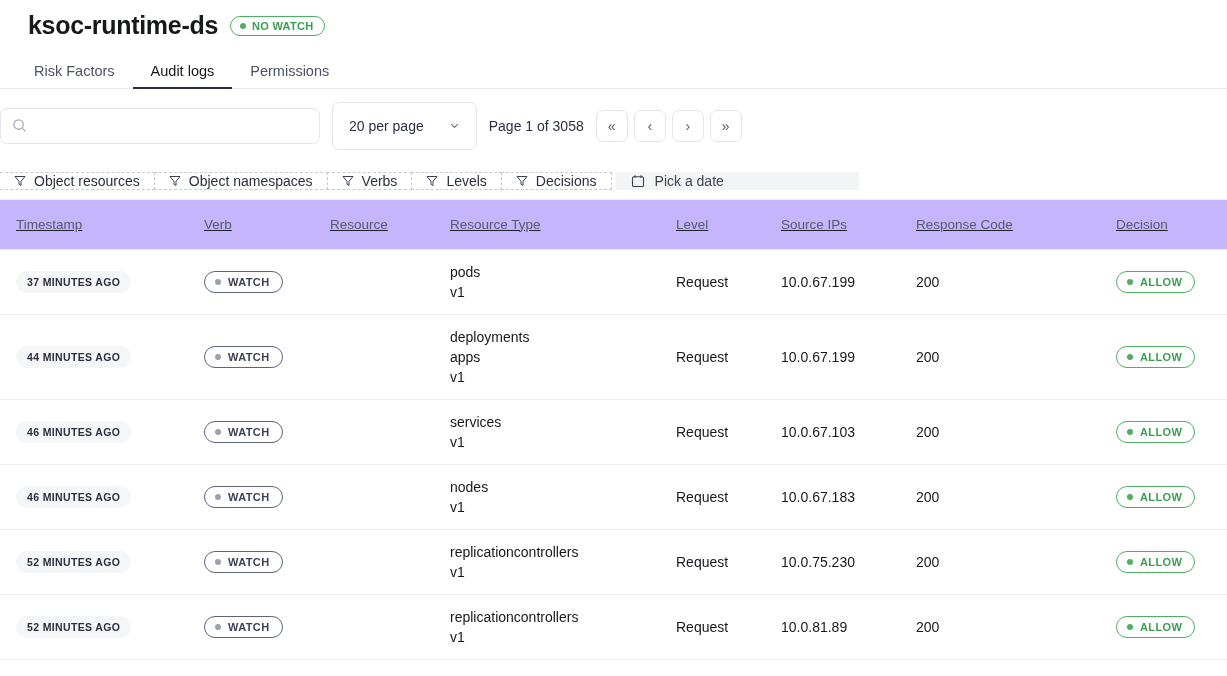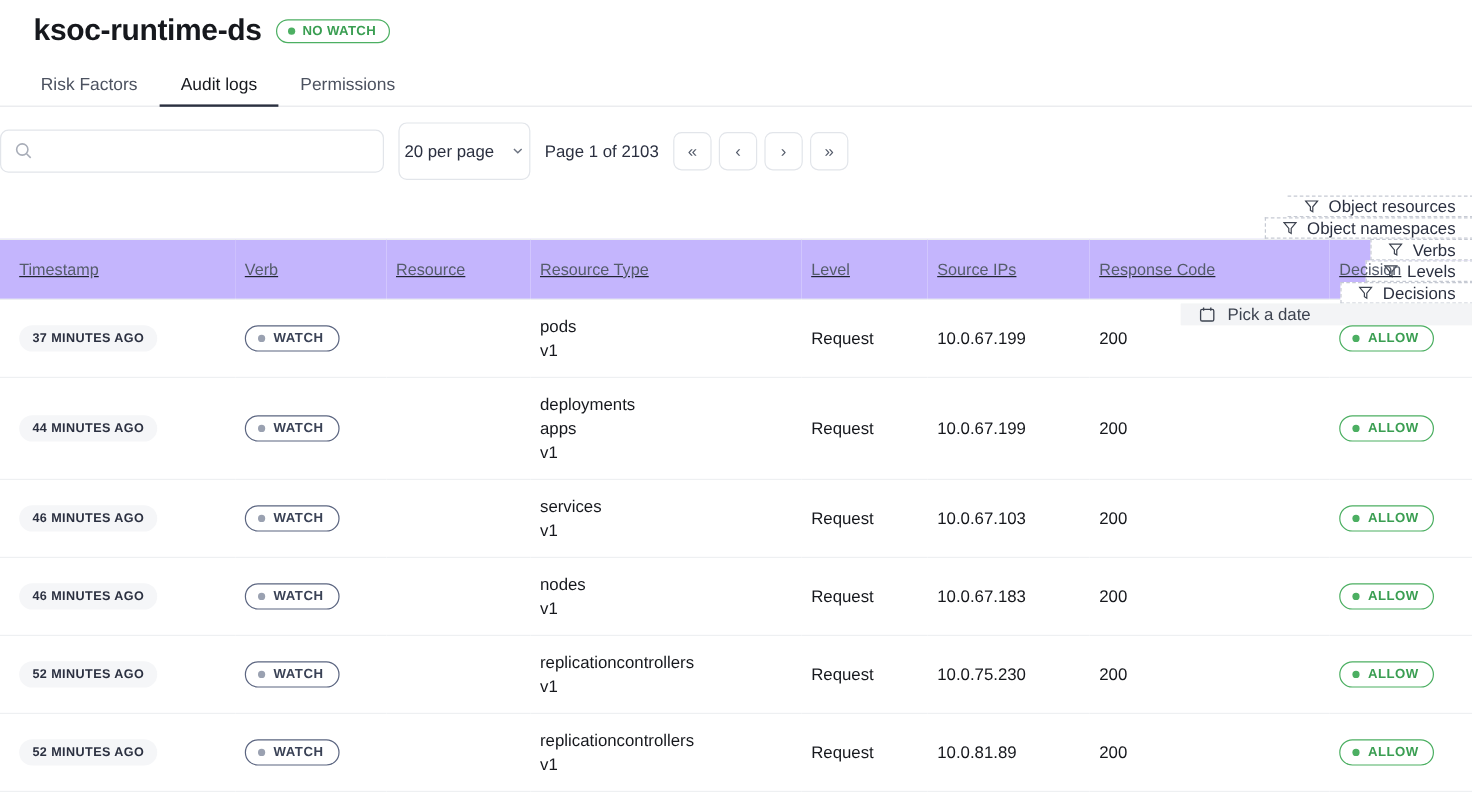--- a/index.html
+++ b/index.html
@@ -74,41 +74,40 @@
   .search-box input {
     border: 0; outline: 0; flex: 1; font-size: 14px;
     font-family: "Liberation Sans", sans-serif; color: #1f2430;
     background: transparent;
   }
   .search-box input::placeholder { color: #a8adb8; }
 
   .perpage {
     height: 48px; min-width: 110px;
     border: 1px solid #e2e5ea; border-radius: 7px; background: #fff;
-    display: flex; align-items: center; gap: 14px;
-    padding: 0 4px; cursor: pointer;
+    display: flex; align-items: center; gap: 25px;
+    padding: 0 16px; cursor: pointer;
     font-size: 14px; color: #2b3040;
   }
   .page-label { font-size: 14px; color: #2b3040; white-space: nowrap; }
 
   .pager { display: flex; gap: 6px; }
   .pager-btn {
     width: 32px; height: 32px;
     border: 1px solid #e2e5ea; border-radius: 7px; background: #fff;
     display: flex; align-items: center; justify-content: center;
     font-size: 14px; color: #555c6b; cursor: pointer;
     line-height: 1;
   }
 
   
   .filterbar {
-    display: flex; align-items: flex-end;
+    display: flex; align-items: center;
     margin-top: 13px;
     height: 36px;
-    flex-direction: column;
   }
   .filter-chip {
     display: flex; align-items: center; gap: 8px;
     border: 1px dashed #c6cad3;
     padding: 0 14px; cursor: pointer;
     font-size: 14px; color: #2b3040;
     background: #fff; white-space: nowrap;
     margin-right: -1px;
   }
   .filter-chip:first-child { border-left: none; }
@@ -197,21 +196,21 @@
 
   <div class="perpage">
     <span>20 per page</span>
     <span class="icon">
       <svg width="11" height="11" viewBox="0 0 12 12" fill="none" stroke="#6b7280" stroke-width="1.3">
         <polyline points="2.5,4.5 6,8 9.5,4.5"></polyline>
       </svg>
     </span>
   </div>
 
-  <div class="page-label">Page 1 of 2103</div>
+  <div class="page-label">Page 1 of 3058</div>
 
   <div class="pager">
     <div class="pager-btn">«</div>
     <div class="pager-btn">‹</div>
     <div class="pager-btn">›</div>
     <div class="pager-btn">»</div>
   </div>
 </div>
 
 <div class="filterbar">

